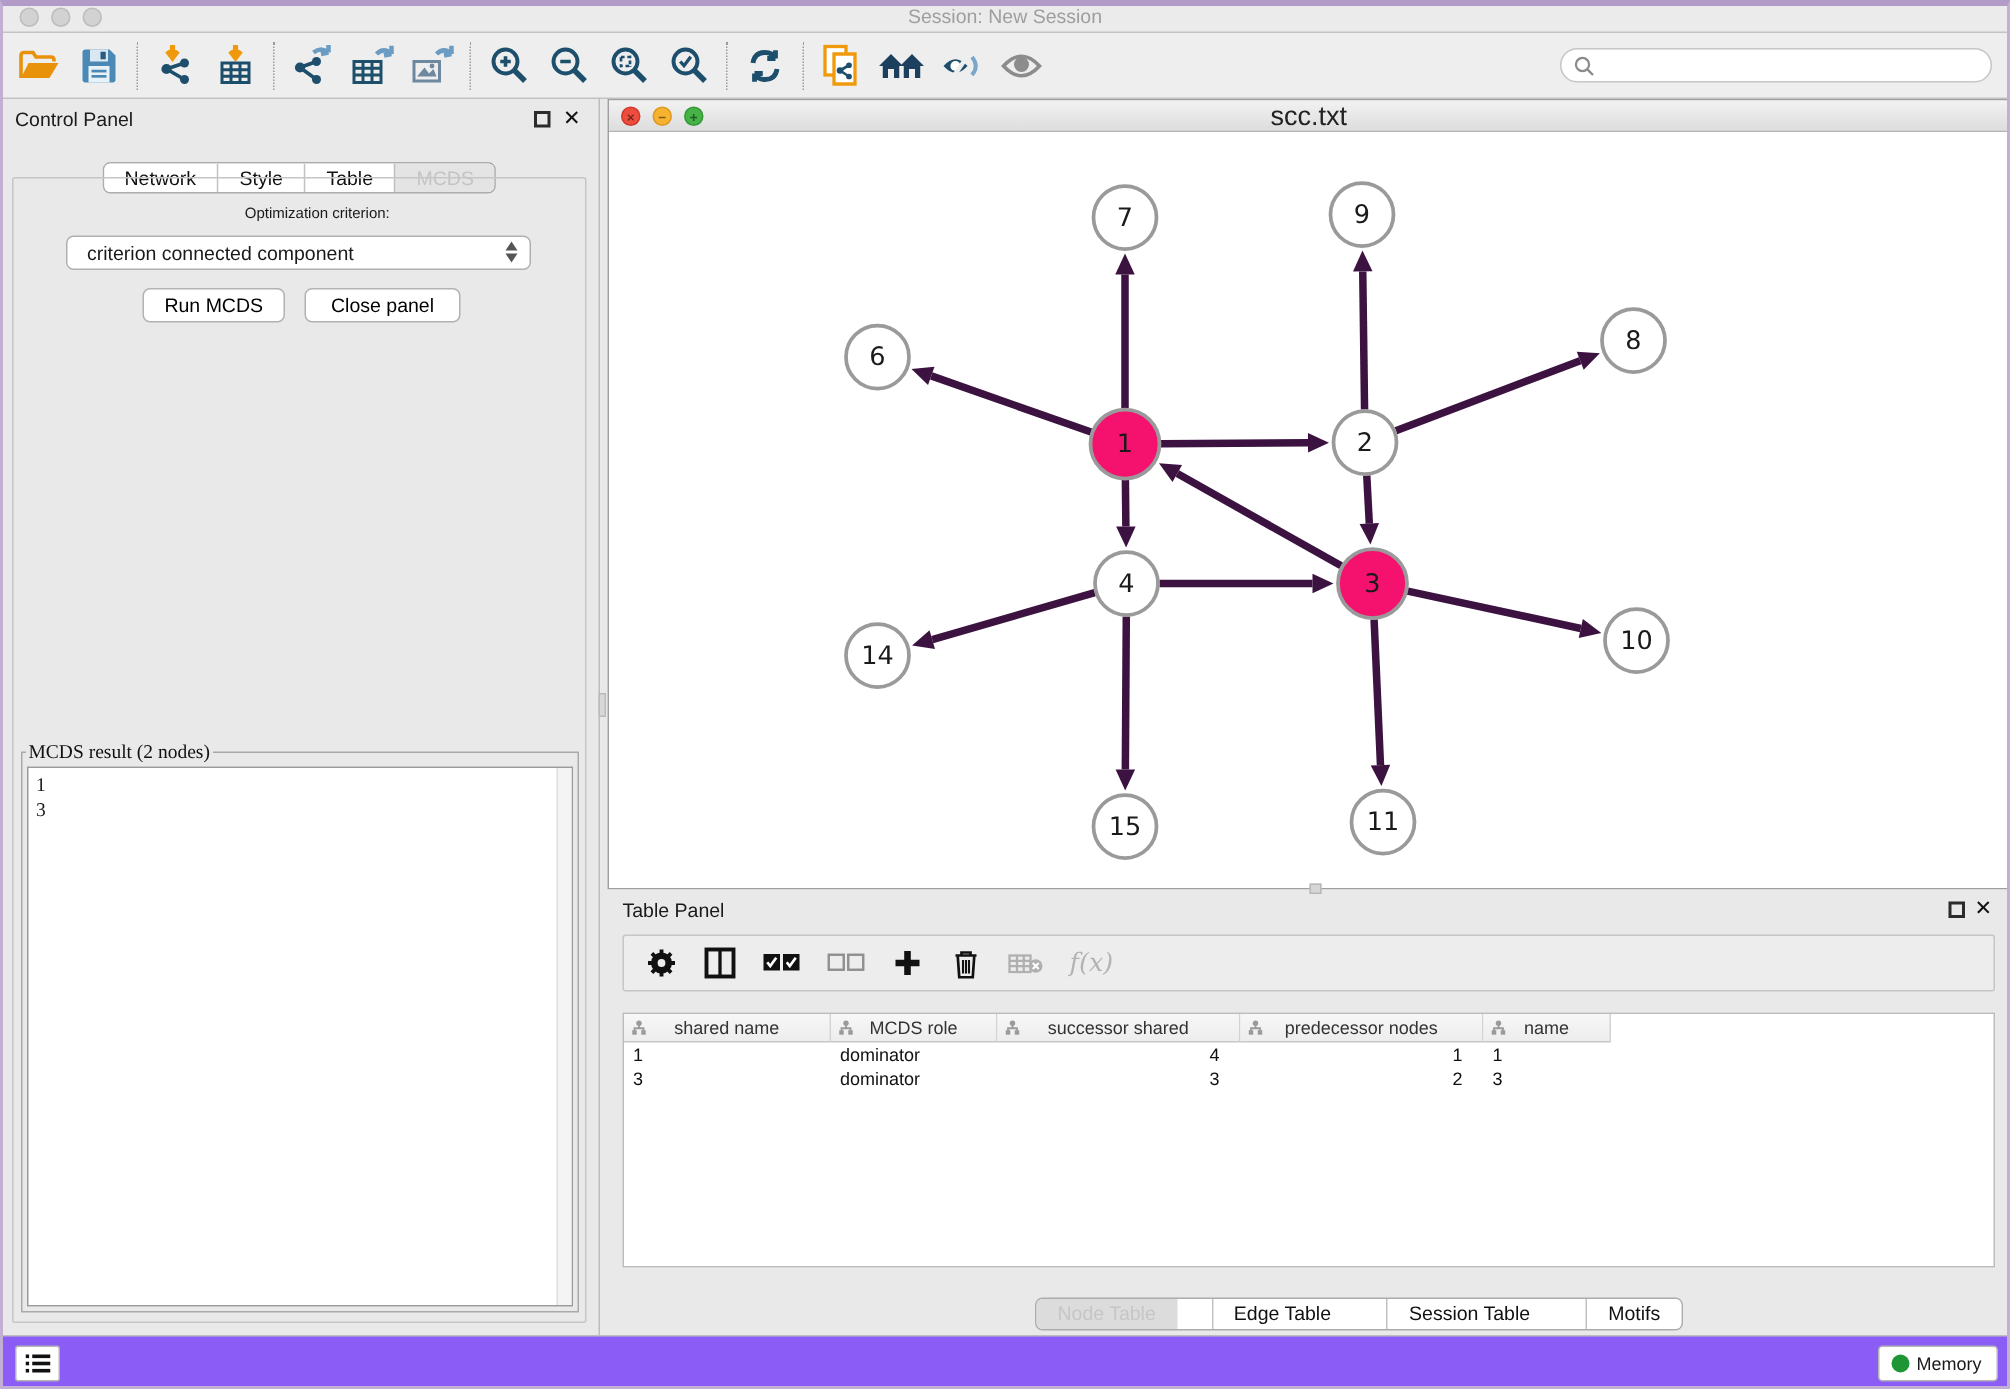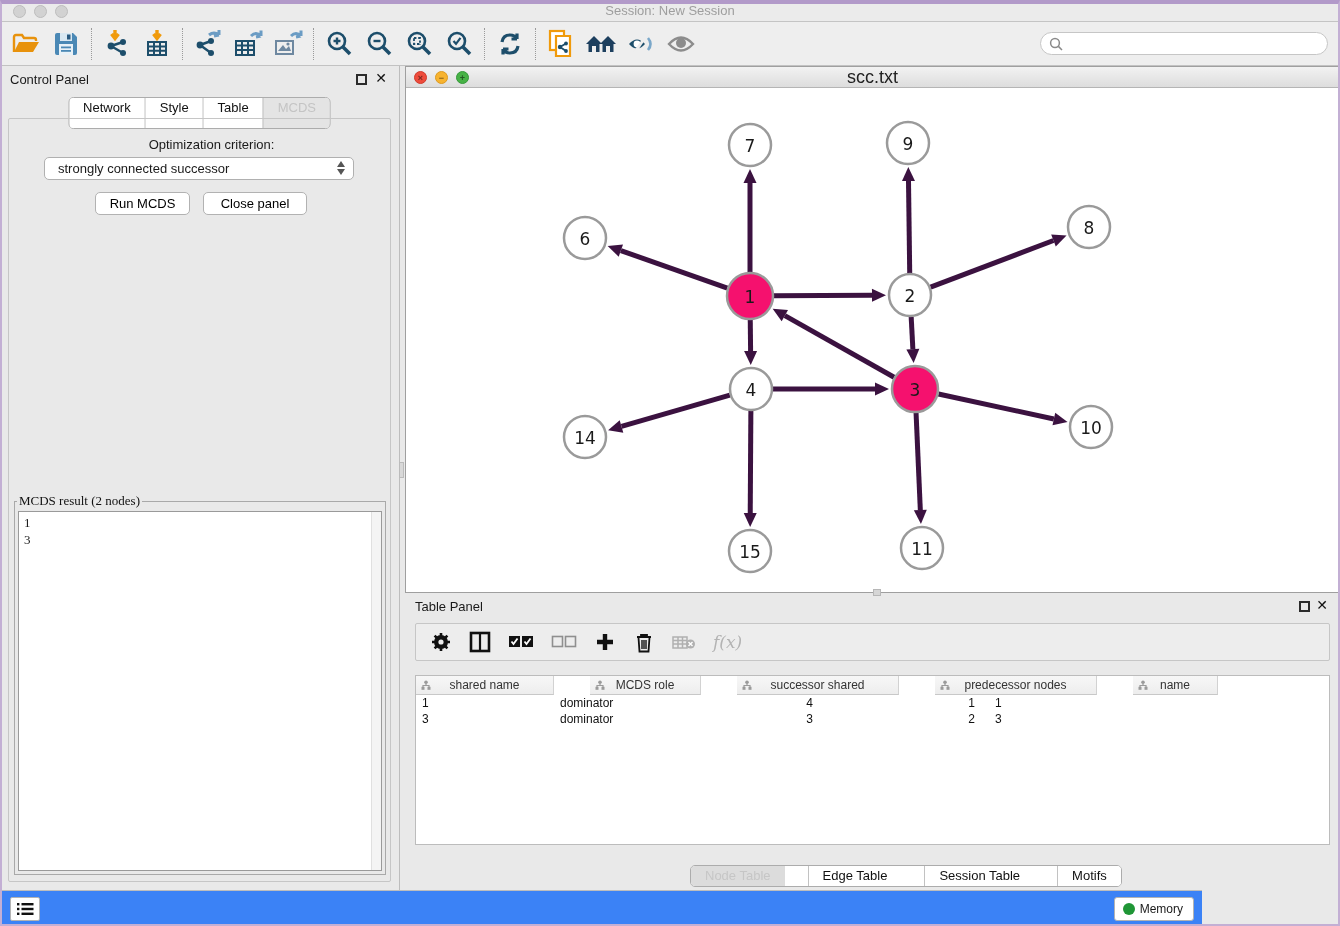--- a/index.html
+++ b/index.html
@@ -27,27 +27,27 @@
   .searchbox input { border:none; outline:none; background:transparent; flex:1; font-size:12px; margin-left:5px; font-family:inherit; }
 
   
   .control-panel { position:absolute; left:0; top:66px; width:400px; height:824px; background:#e9e9e9; border-right:1px solid #bdbdbd; }
   .panel-title { position:absolute; left:10px; top:6px; font-size:13px; color:#1a1a1a; }
   .float-icon { position:absolute; top:8px; width:11px; height:11px; border:2px solid #2b2b2b; }
   .close-icon { position:absolute; top:4px; font-size:14px; font-weight:bold; color:#111; line-height:16px; }
   .cp-float { right:32px; } .cp-close { right:12px; }
 
   .seg-tabs { position:absolute; display:flex; border:1px solid #acacac; border-radius:5px; overflow:hidden; background:#fff; }
-  .cp-tabs { top:31px; left:50%; transform:translateX(-50%); height:32px; }
+  .cp-tabs { top:42px; left:50%; transform:translateX(-50%); height:21px; }
   .seg-tab { font-size:13px; padding:0 14px; line-height:19px; background:#fff; color:#111; border-left:1px solid #c2c2c2; white-space:nowrap; }
   .seg-tab:first-child { border-left:none; }
   .seg-tab.selected { background:#e4e4e4; color:#c4c4c4; }
 
   .cp-content { position:absolute; left:8px; right:8px; top:52px; bottom:8px; border:1px solid #c6c6c6; border-radius:2px; }
-  .opt-label { position:absolute; left:0; right:0; top:71px; text-align:center; font-size:13px;padding-left:24px; }
+  .opt-label { position:absolute; left:0; right:0; top:71px; text-align:center; font-size:10px;padding-left:24px; }
   .dropdown { position:absolute; left:44px; width:310px; top:91px; height:23px; background:#fff; border:1px solid #b0b0b0; border-radius:5px; font-size:13px; display:flex; align-items:center; padding-left:13px; }
   .dd-arrows { position:absolute; right:8px; top:3px; display:flex; flex-direction:column; gap:2px; }
   .dd-arrows .up { width:0; height:0; border-left:4px solid transparent; border-right:4px solid transparent; border-bottom:6px solid #555; }
   .dd-arrows .dn { width:0; height:0; border-left:4px solid transparent; border-right:4px solid transparent; border-top:6px solid #555; }
   .cp-btn { position:absolute; top:126px; height:23px; background:#fff; border:1px solid #b2b2b2; border-radius:5px; font-size:13px; font-family:inherit; text-align:center; }
   .btn-run { left:95px; width:95px; }
   .btn-close { left:203px; width:104px; }
 
   fieldset.result-box { position:absolute; left:14px; width:372px; top:427px; height:382px; border:1px solid #a9a9a9;font-family:Liberation Serif, serif; }
   fieldset.result-box legend { font-size:13px; margin-left:2px; padding:0 2px; color:#111; }
@@ -70,34 +70,34 @@
   .net-split-handle { position:absolute; bottom:-4px; left:50%; width:8px; height:7px; background:#d6d6d6; border:1px solid #b7b7b7; z-index:5; }
 
   
   .table-panel { position:absolute; left:405px; top:593px; width:935px; height:297px; background:#e9e9e9; }
   .tp-float { right:30px; } .tp-close { right:12px; }
   .tp-toolbar { position:absolute; left:10px; right:10px; top:30px; height:38px; background:#ededed; border:1px solid #c6c6c6; border-radius:2px; display:flex; align-items:center; gap:17px; padding-left:14px; }
   .tp-icon { display:flex; align-items:center; justify-content:center; min-width:22px; height:24px; }
   .fx-label { font-family:"DejaVu Serif", serif; font-style:italic; font-size:17px; color:#b3b3b3;text-align:center; }
 
   .tp-table { position:absolute; left:10px; right:10px; top:82px; height:170px; background:#fff; border:1px solid #bcbcbc; overflow:hidden; }
-  .tbl-head { display:flex; height:19px;gap:36px; }
+  .tbl-head { display:flex; height:19px; }
   .th { background:linear-gradient(#f7f7f7,#ededed); border-right:1px solid #d2d2d2; border-bottom:1px solid #c8c8c8; font-size:12px; color:#333; display:flex; align-items:center; justify-content:center; position:relative; }
   .th .col-icon { position:absolute; left:5px; top:4px; }
   .tbl-row { display:flex; height:16px; }
   .td { font-size:12px; line-height:16px; color:#111; padding:0 6px; white-space:nowrap; overflow:hidden; }
   .td.num { text-align:right; padding-right:14px; }
   .c0 { width:138px; } .c1 { width:111px; } .c2 { width:162px; } .c3 { width:162px; } .c4 { width:85px; }
 
   .tp-tabs { left:285px; top:272px; height:22px; background:#fff;gap:23px; }
   .tp-tabs .seg-tab { line-height:20px; }
   .tp-tabs .seg-tab.selected { background:#dcdcdc; color:#c6c6c6; }
 
   
-  .statusbar { position:absolute; left:0; bottom:0; width:1202px; height:36px; background:#3b82f6; border-top:1px solid #bdbdbd; }
+  .statusbar { position:absolute; left:0; bottom:0; width:1340px; height:36px; background:#8b5cf6; border-top:1px solid #bdbdbd; }
   .list-btn { position:absolute; left:10px; top:6px; width:30px; height:24px; background:#fff; border:1px solid #b3b3b3; border-radius:2px; display:flex; align-items:center; justify-content:center; }
   .memory-btn { position:absolute; right:8px; top:6px; height:24px; padding:0 10px 0 8px; background:#fff; border:1px solid #b3b3b3; border-radius:3px; display:flex; align-items:center; gap:5px; font-size:12px; }
   .mem-dot { width:12px; height:12px; border-radius:50%; background:#1f9636; }
 
   svg text { font-family:"DejaVu Sans", sans-serif; }
 </style>
 </head>
 <body>
 
 <div class="titlebar">
@@ -259,21 +259,21 @@
   <div class="seg-tabs cp-tabs" id="cp-tabs">
       <div class="seg-tab">Network</div>
       <div class="seg-tab">Style</div>
       <div class="seg-tab">Table</div>
       <div class="seg-tab selected">MCDS</div>
     </div>
   <div class="cp-content"></div>
 
   <div class="opt-label">Optimization criterion:</div>
   <div class="dropdown">
-    <span>strongly connected successor</span>
+    <span>criterion connected component</span>
     <span class="dd-arrows">
         <span class="up"></span>
         <span class="dn"></span>
       </span>
   </div>
   <button class="cp-btn btn-run">Run MCDS</button>
   <button class="cp-btn btn-close">Close panel</button>
 
   <fieldset class="result-box">
     <legend>MCDS result (2 nodes)</legend>

